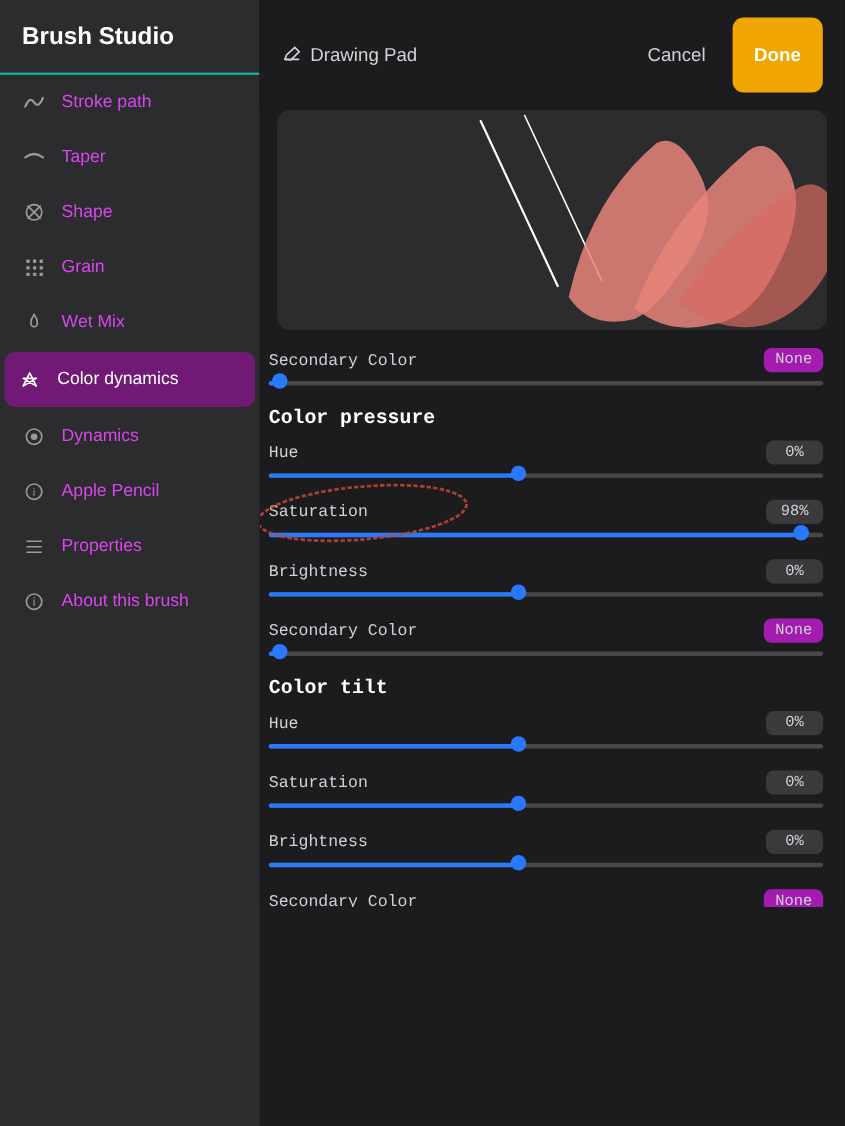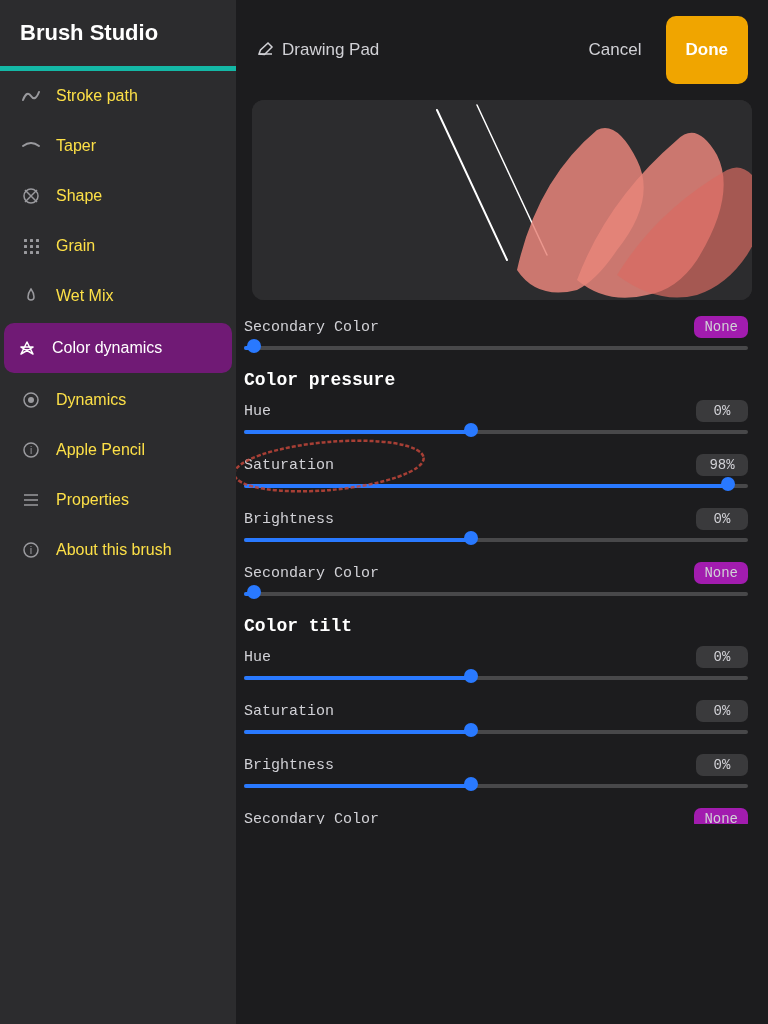--- a/index.html
+++ b/index.html
@@ -21,30 +21,30 @@
       height: 1024px;
       display: flex;
       flex-direction: column;
       padding-top: 0;
     }
     .sidebar-title {
       font-size: 22px;
       font-weight: 700;
       color: #ffffff;
       padding: 20px 20px 20px 20px;
-      border-bottom: 5px solid #14b8a6;
+      border-bottom: 2px solid #14b8a6;
     }
     .sidebar-item {
       display: flex;
       align-items: center;
       padding: 14px 20px;
       cursor: pointer;
       gap: 14px;
       font-size: 16px;
-      color: #fde047;
+      color: #d946ef;
     }
     .sidebar-item.active {
       background: #701a75;
       color: #ffffff;
       border-radius: 10px;
       margin: 2px 4px;
       padding: 14px 12px;
     }
     .sidebar-item:not(.active) {
       margin: 0px 0px;

